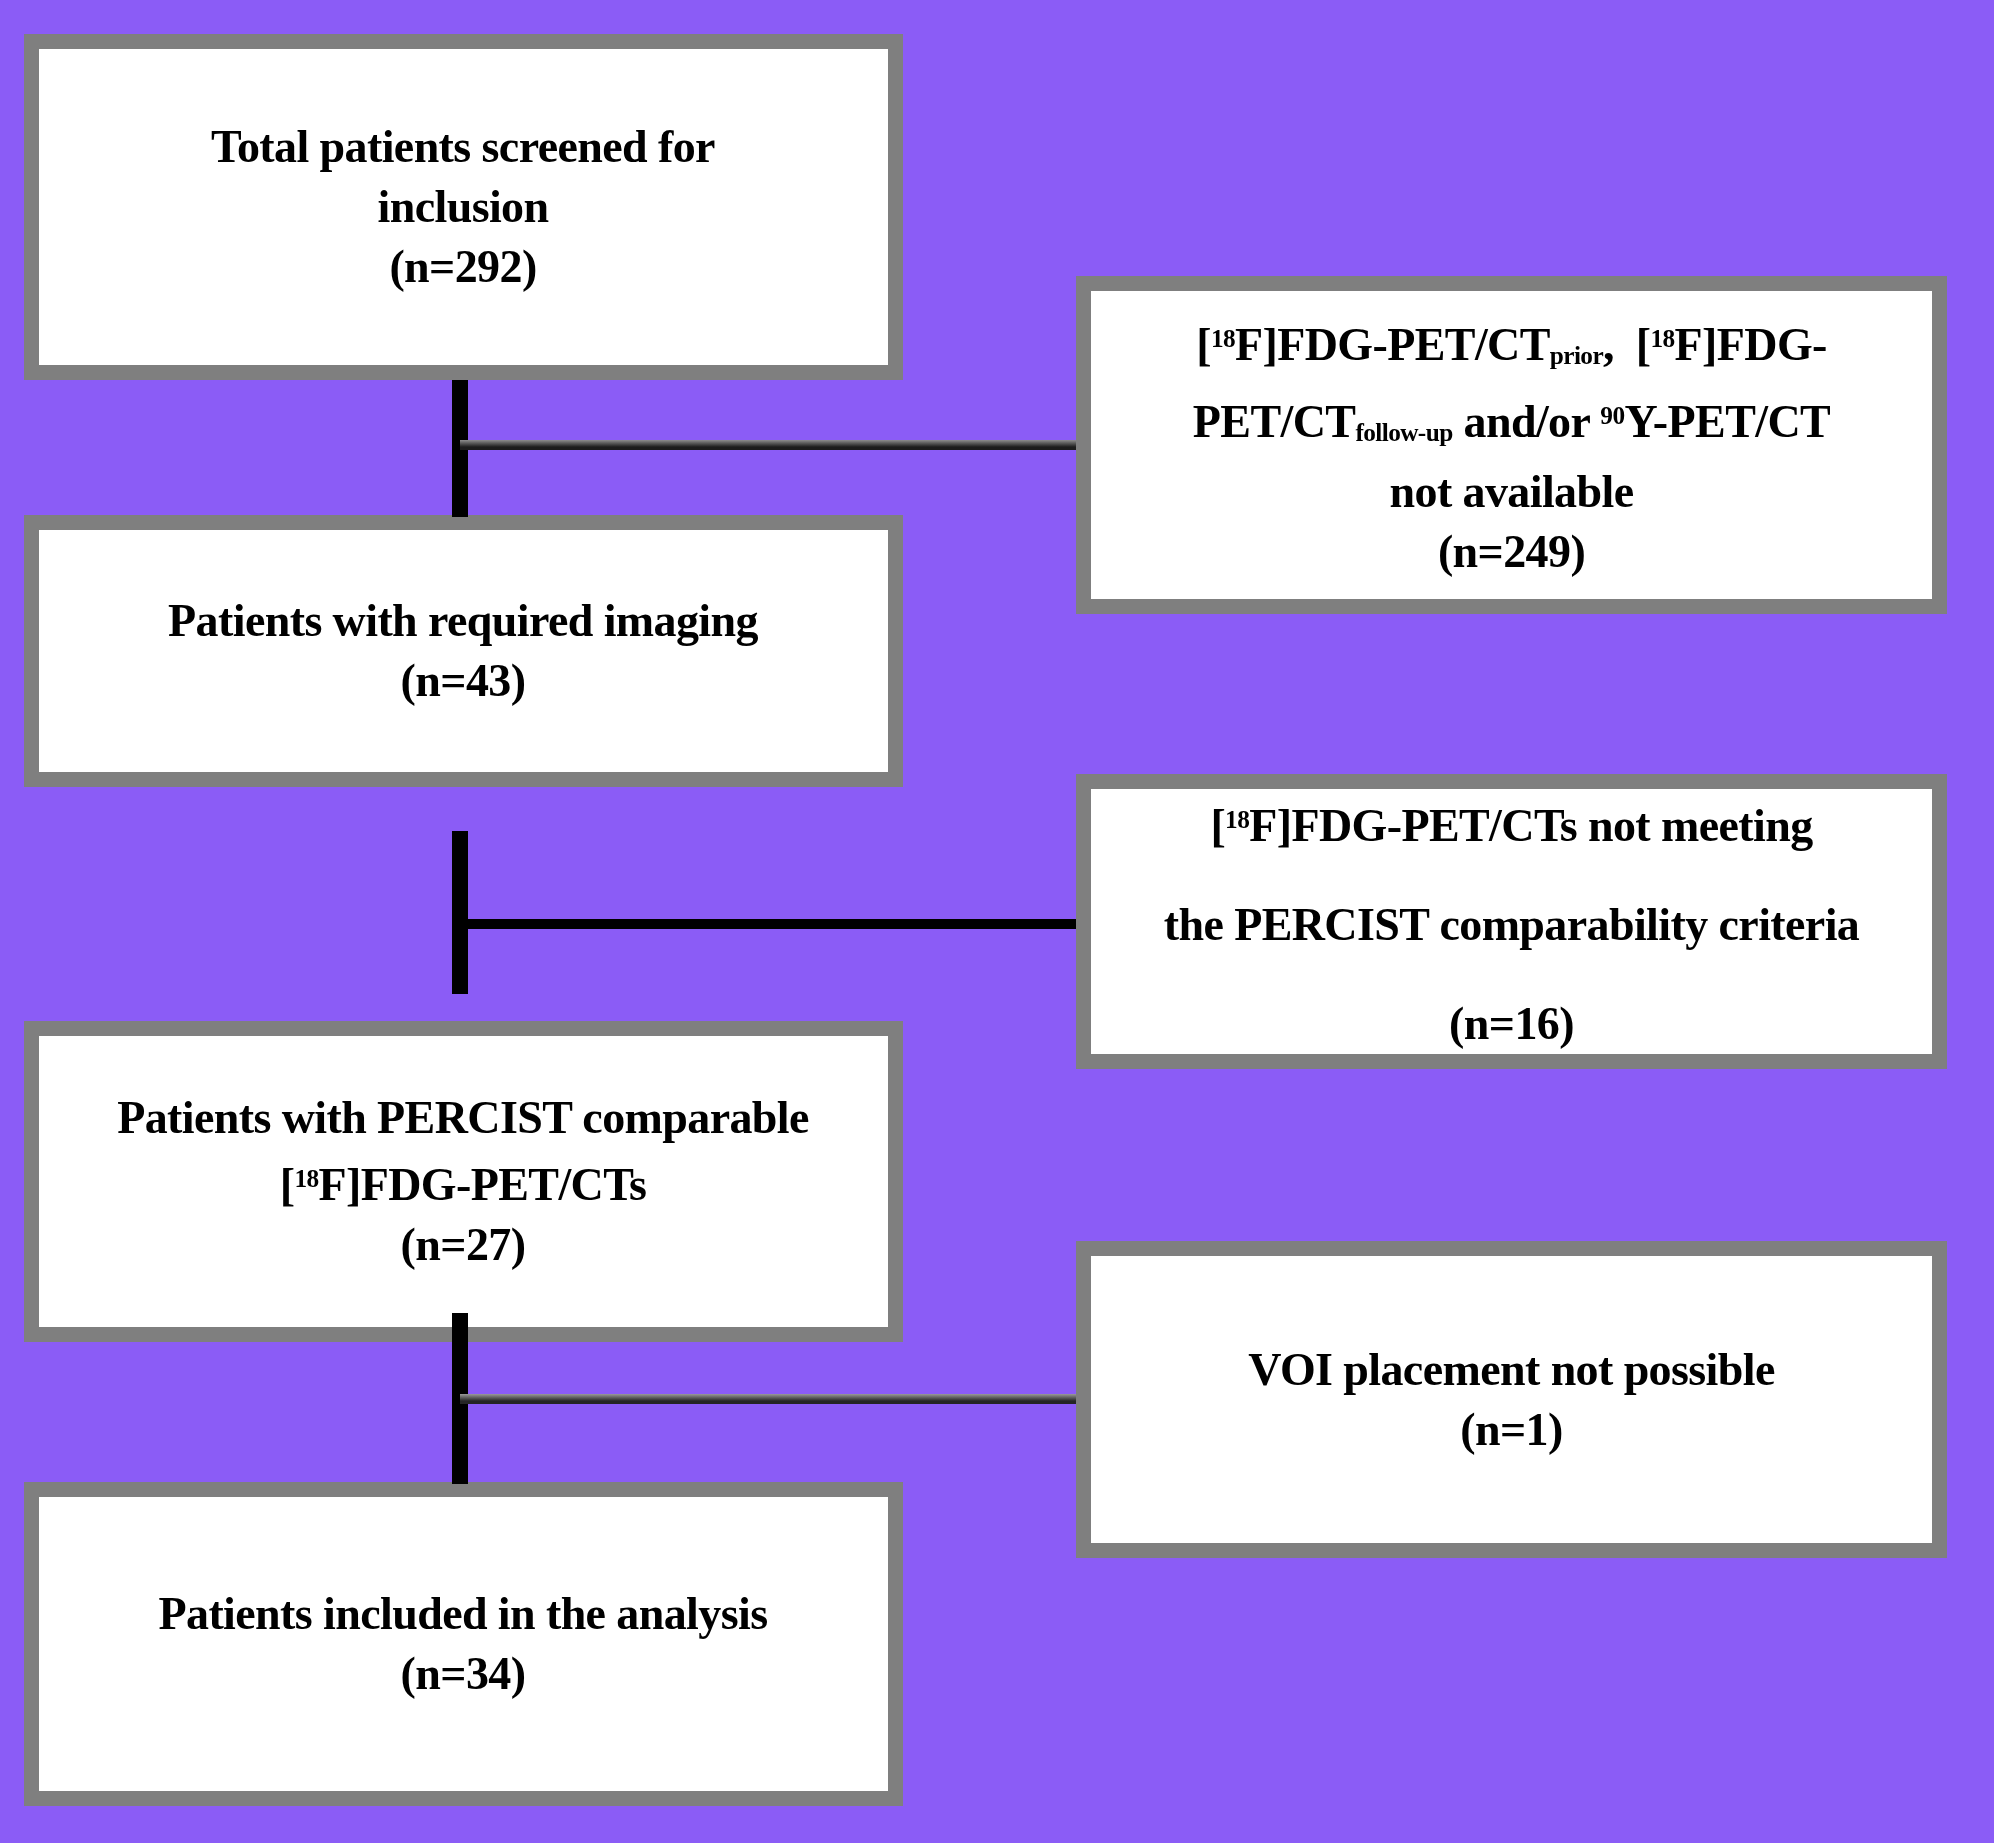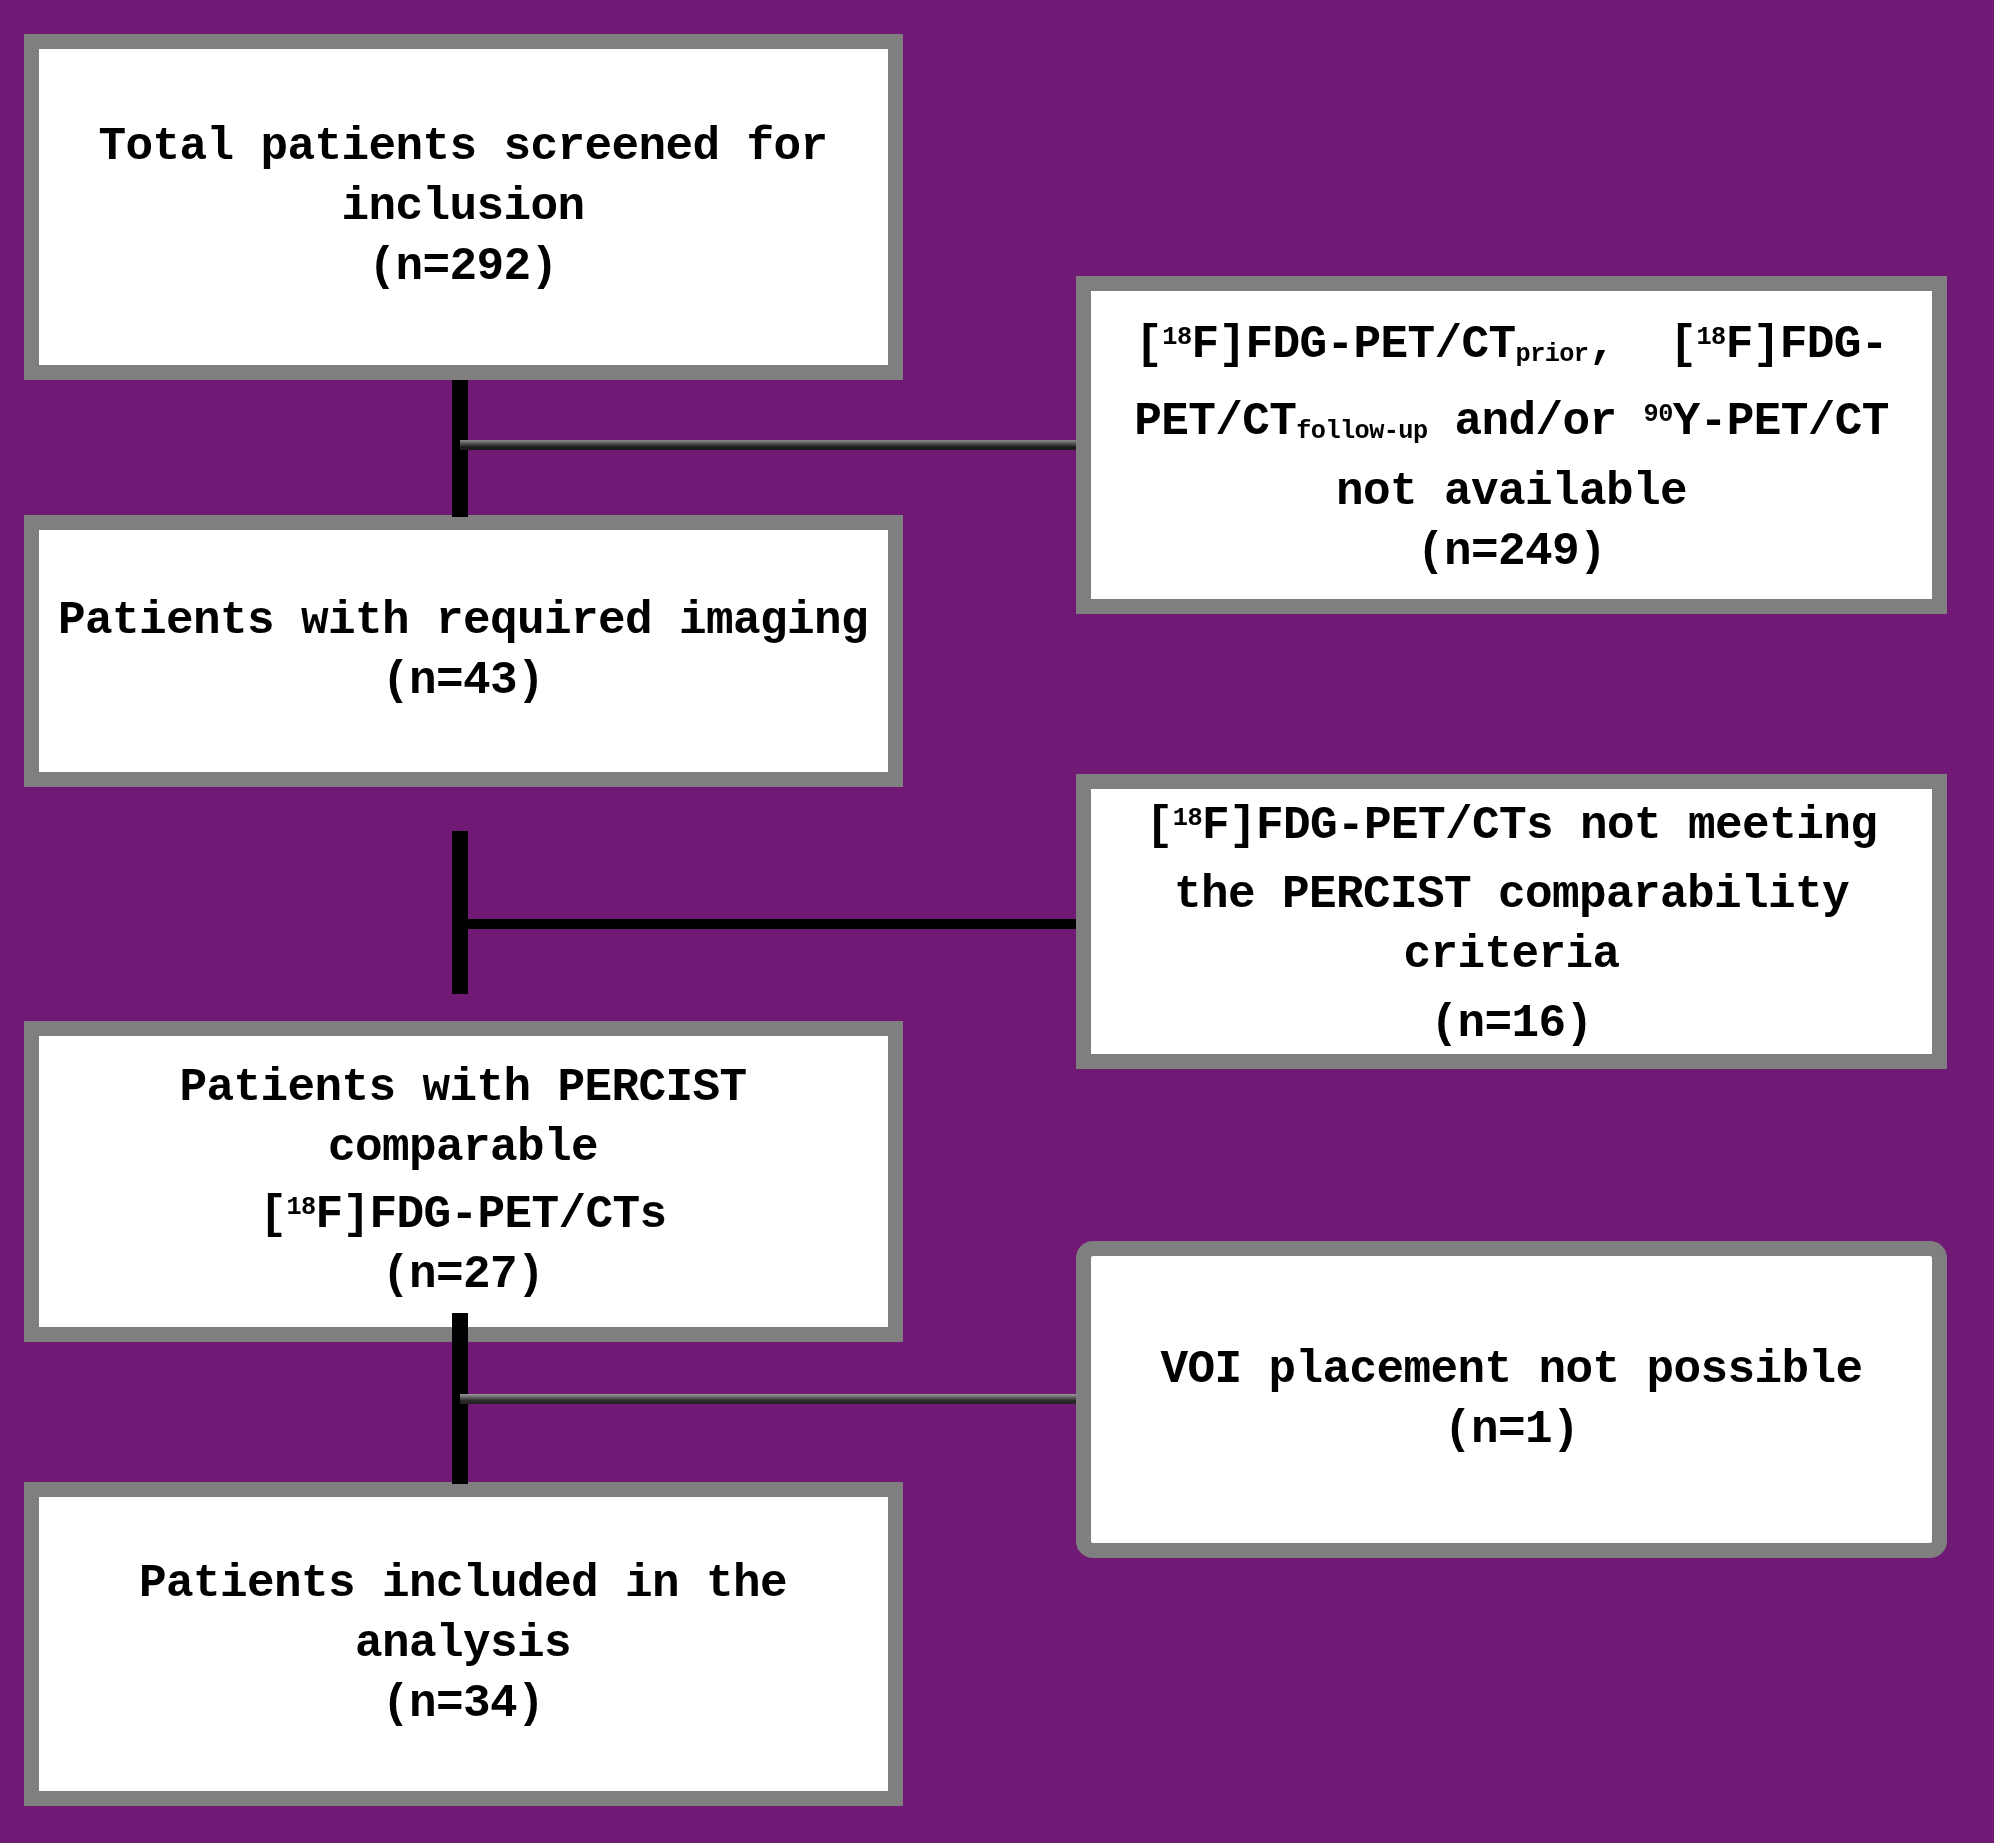--- a/index.html
+++ b/index.html
@@ -1,20 +1,20 @@
 <!DOCTYPE html>
 <html style="font-size:10.2px"><head>
 <meta charset="utf-8">
 <style>
   html,body{margin:0;padding:0;background:#ffffff;}
   .canvas{
     position:relative;
     width:1995px;height:1844px;
-    background:#701a75;
-    font-family:Liberation Mono, monospace;
+    background:#8b5cf6;
+    font-family:Liberation Serif, serif;
   }
   .gbox{
     position:absolute;
     box-sizing:border-box;
     border:15.2px solid #7f7f7f;
     background:#ffffff;
     display:flex;
     flex-direction:column;
     justify-content:center;
     align-items:center;
@@ -72,21 +72,21 @@
       <div><span>the PERCIST comparability criteria</span></div>
       <div><span>(n=16)</span></div>
     </div>
 
   <div id="b3" class="gbox" style="border-color: rgb(127, 127, 127); color: rgb(0, 0, 0); margin-top: 28px;">
       <div><span>Patients with PERCIST comparable</span></div>
       <div><span>[</span><sup>18</sup><span>F]FDG-PET/CTs</span></div>
       <div><span>(n=27)</span></div>
     </div>
 
-  <div id="r3" class="gbox" style="border-color: rgb(127, 127, 127); color: rgb(0, 0, 0); border-radius: 17px;">
+  <div id="r3" class="gbox" style="border-color: rgb(127, 127, 127); color: rgb(0, 0, 0);">
       <div><span>VOI placement not possible</span></div>
       <div><span>(n=1)</span></div>
     </div>
 
   <div id="b4" class="gbox" style="border-color: rgb(127, 127, 127); color: rgb(0, 0, 0);">
       <div><span>Patients included in the analysis</span></div>
       <div><span>(n=34)</span></div>
     </div>
 
   <div id="v1" class="vline" style="background: rgb(0, 0, 0);"></div>

